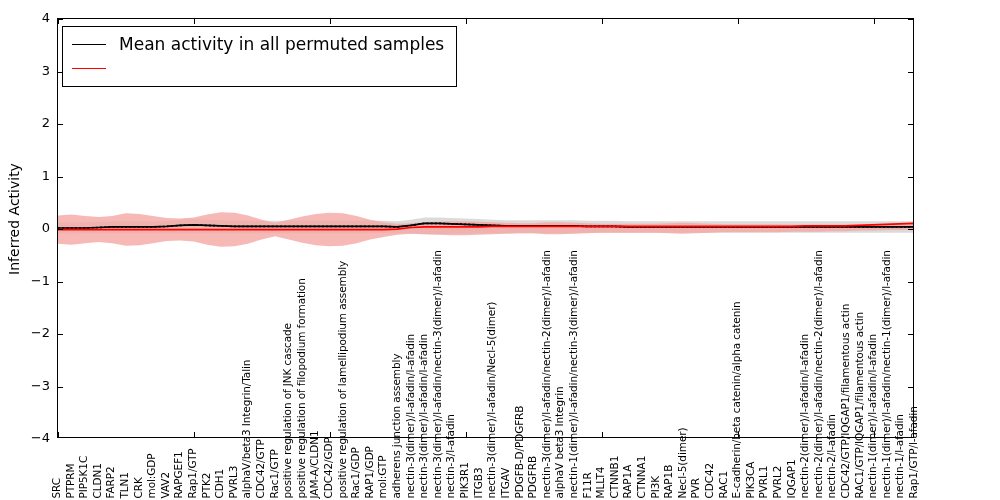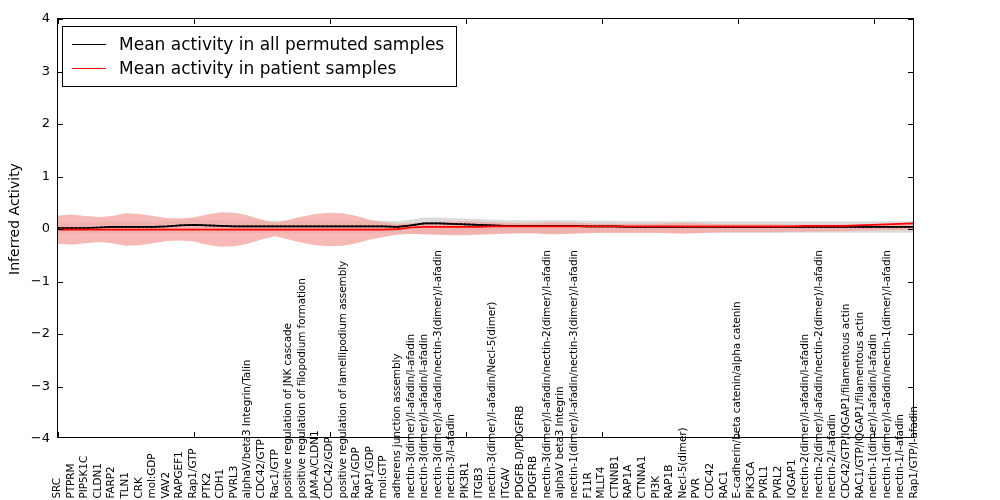--- a/index.html
+++ b/index.html
@@ -199,17 +199,16 @@
       <div class="xtl" style="left: 861px;">Rap1/GTP/l-afadin</div>
     </div>
 
   <div id="legend">
     <div class="legrow">
       <span class="legline"></span>
       <span class="legtext">Mean activity in all permuted samples</span>
     </div>
     <div class="legrow">
       <span class="legline red"></span>
-      <span class="legtext">Mean activity in patient samples</span>
     </div>
   </div>
 
 </div>
 
 </body></html>

